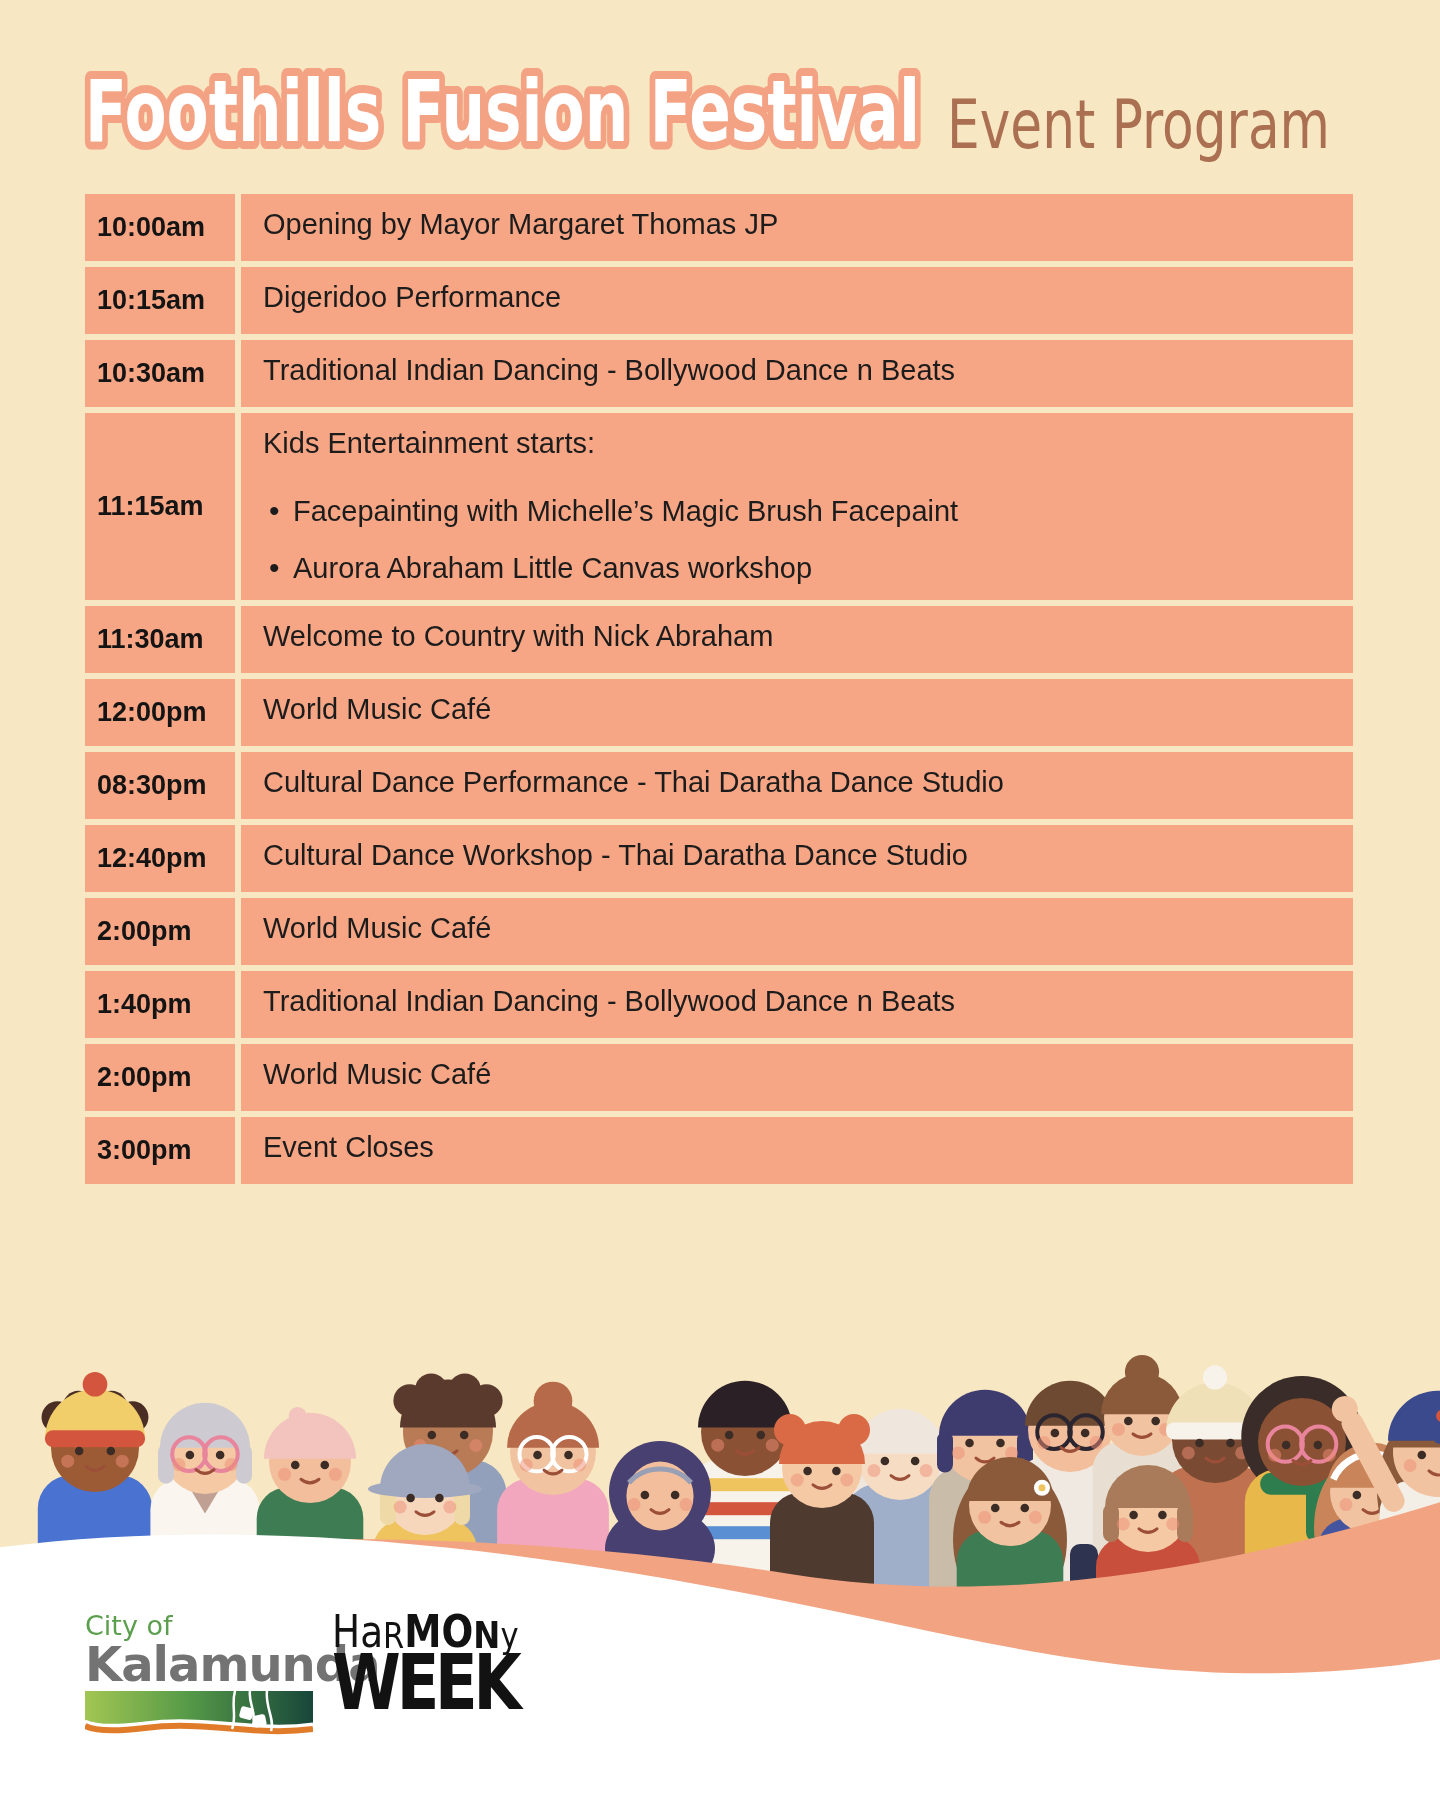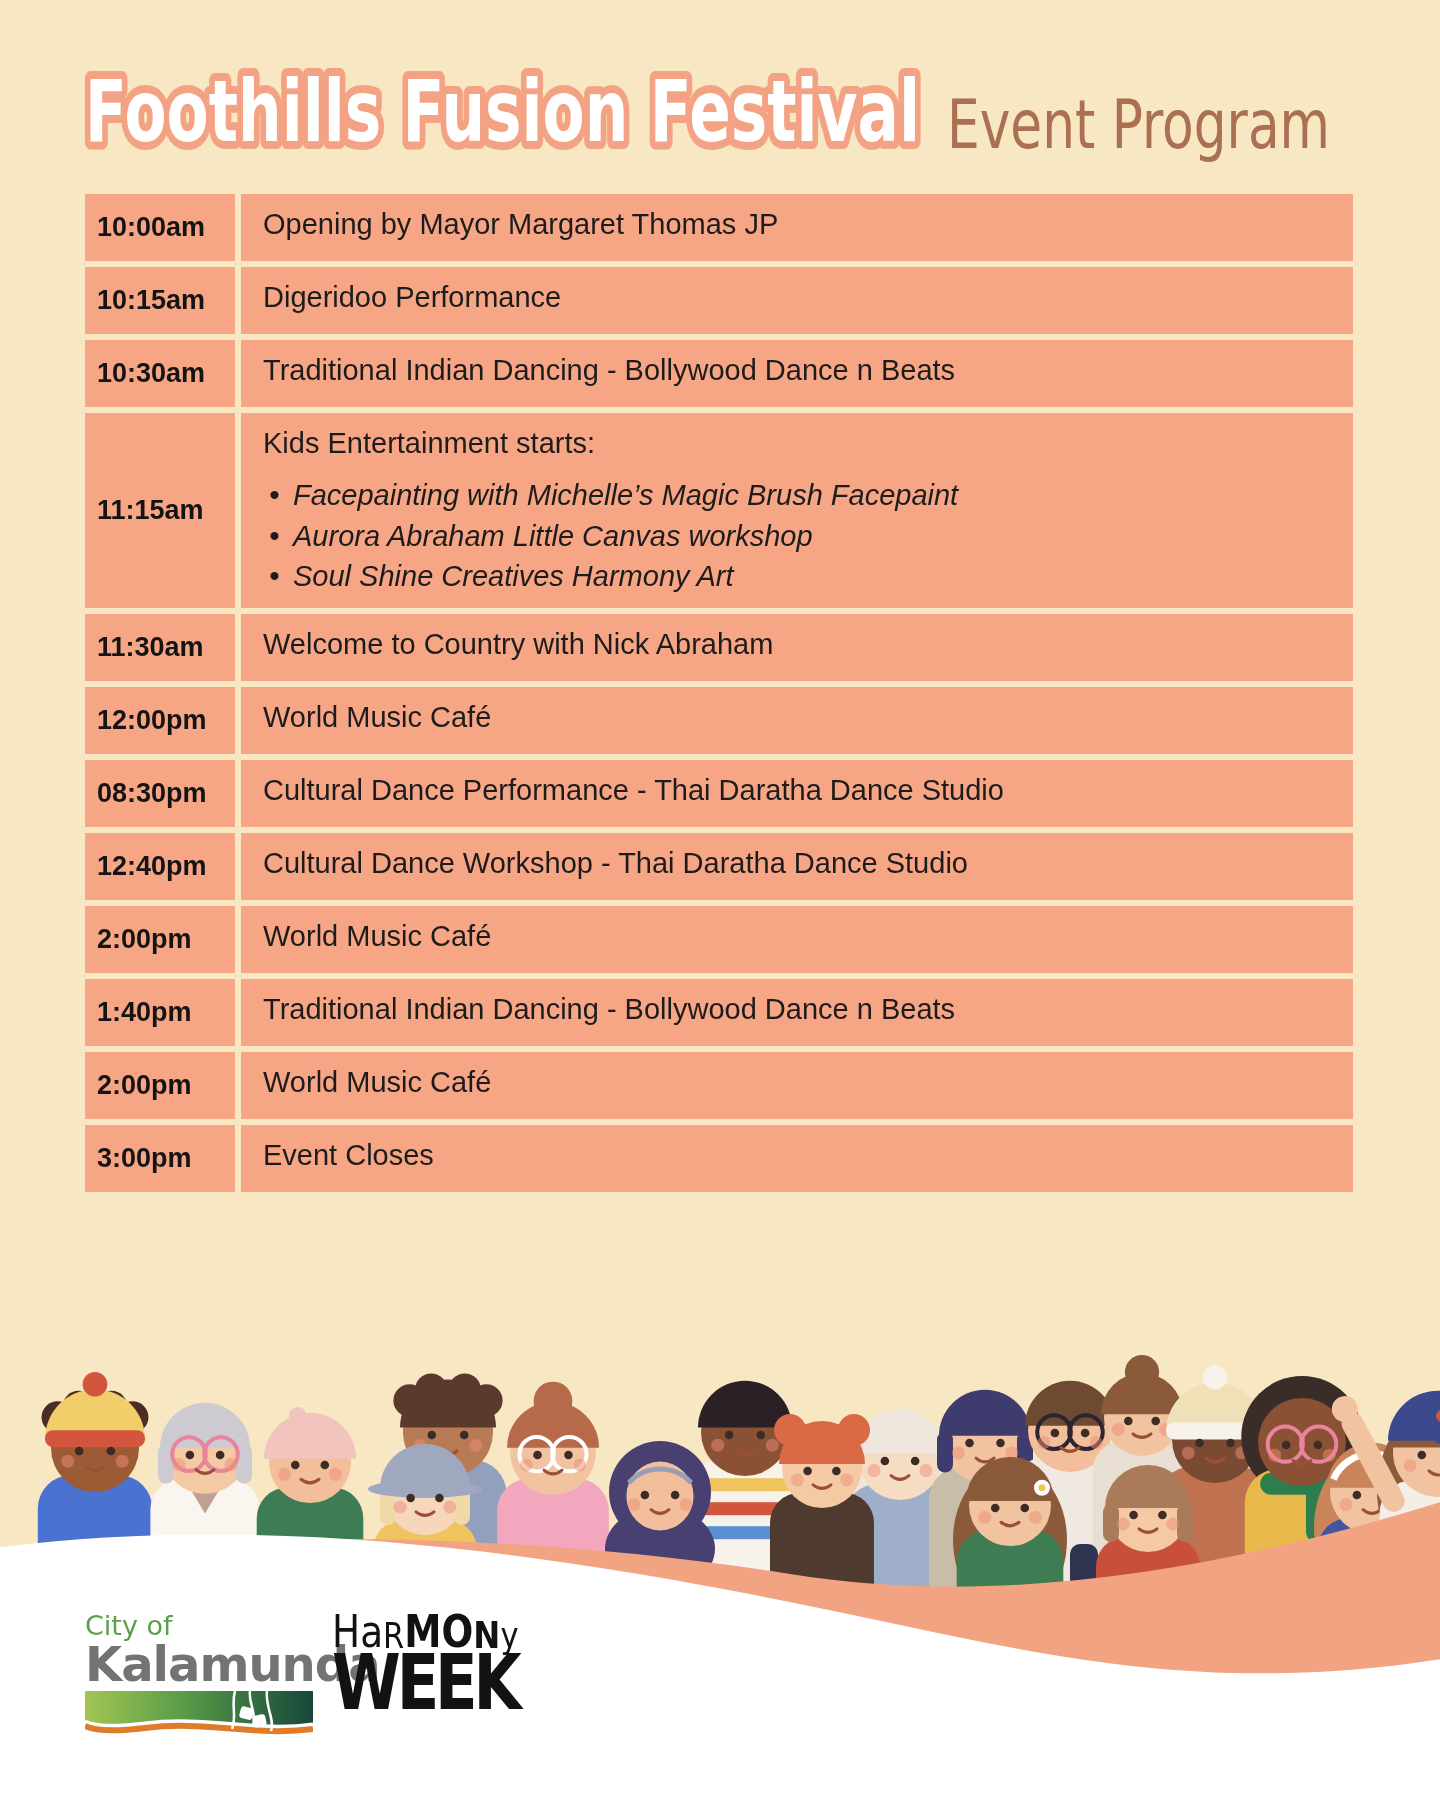--- a/index.html
+++ b/index.html
@@ -24,21 +24,21 @@
     width:150px;min-height:67px;display:flex;align-items:center;
     padding-left:12px;font-weight:700;font-size:27px;color:#141414;
     flex:none;
   }
   .cell-event{
     flex:1;margin-left:6px;min-height:67px;display:flex;flex-direction:column;
     justify-content:flex-start;padding:12px 24px 12px 22px;
     font-size:29px;color:#1D1C1C;line-height:1.25;
   }
   .cell-event ul{list-style:none;margin:12px 0 2px 2px;padding:0;}
-  .cell-event li{margin-top:4px;padding-left:28px;position:relative;font-style:italic;}
+  .cell-event li{margin-top:20px;padding-left:28px;position:relative;}
   .cell-event li::before{
     content:"\2022";position:absolute;left:4px;top:-1px;font-size:30px;color:#1D1C1C;
   }
   .bottom-art{position:absolute;left:0;top:1330px;}
   .logos{position:absolute;left:0;top:1600px;width:1440px;height:200px;pointer-events:none;padding-left:8px;}
   .k-logo{position:absolute;left:85px;top:12px;width:232px;}
   .k-line1{font-family:"DejaVu Sans", sans-serif;color:#5B9E4D;font-size:27px;line-height:1;}
   .k-line2{font-family:"DejaVu Sans", sans-serif;color:#737373;font-size:48px;font-weight:700;letter-spacing:-1px;line-height:1.05;}
   .k-banner{display:block;margin-top:2px;}
   .h-logo{position:absolute;left:332px;top:8px;color:#121212;font-family:"DejaVu Sans", sans-serif;}
@@ -75,21 +75,20 @@
           <div>Traditional Indian Dancing - Bollywood Dance n Beats</div>
         </div>
       </div>
       <div class="srow">
         <div class="cell cell-time">11:15am</div>
         <div class="cell cell-event">
           <div>Kids Entertainment starts:</div>
           <ul>
             <li>Facepainting with Michelle’s Magic Brush Facepaint</li>
             <li>Aurora Abraham Little Canvas workshop</li>
-            <li>Soul Shine Creatives Harmony Art</li>
           </ul>
         </div>
       </div>
       <div class="srow">
         <div class="cell cell-time">11:30am</div>
         <div class="cell cell-event">
           <div>Welcome to Country with Nick Abraham</div>
         </div>
       </div>
       <div class="srow">

